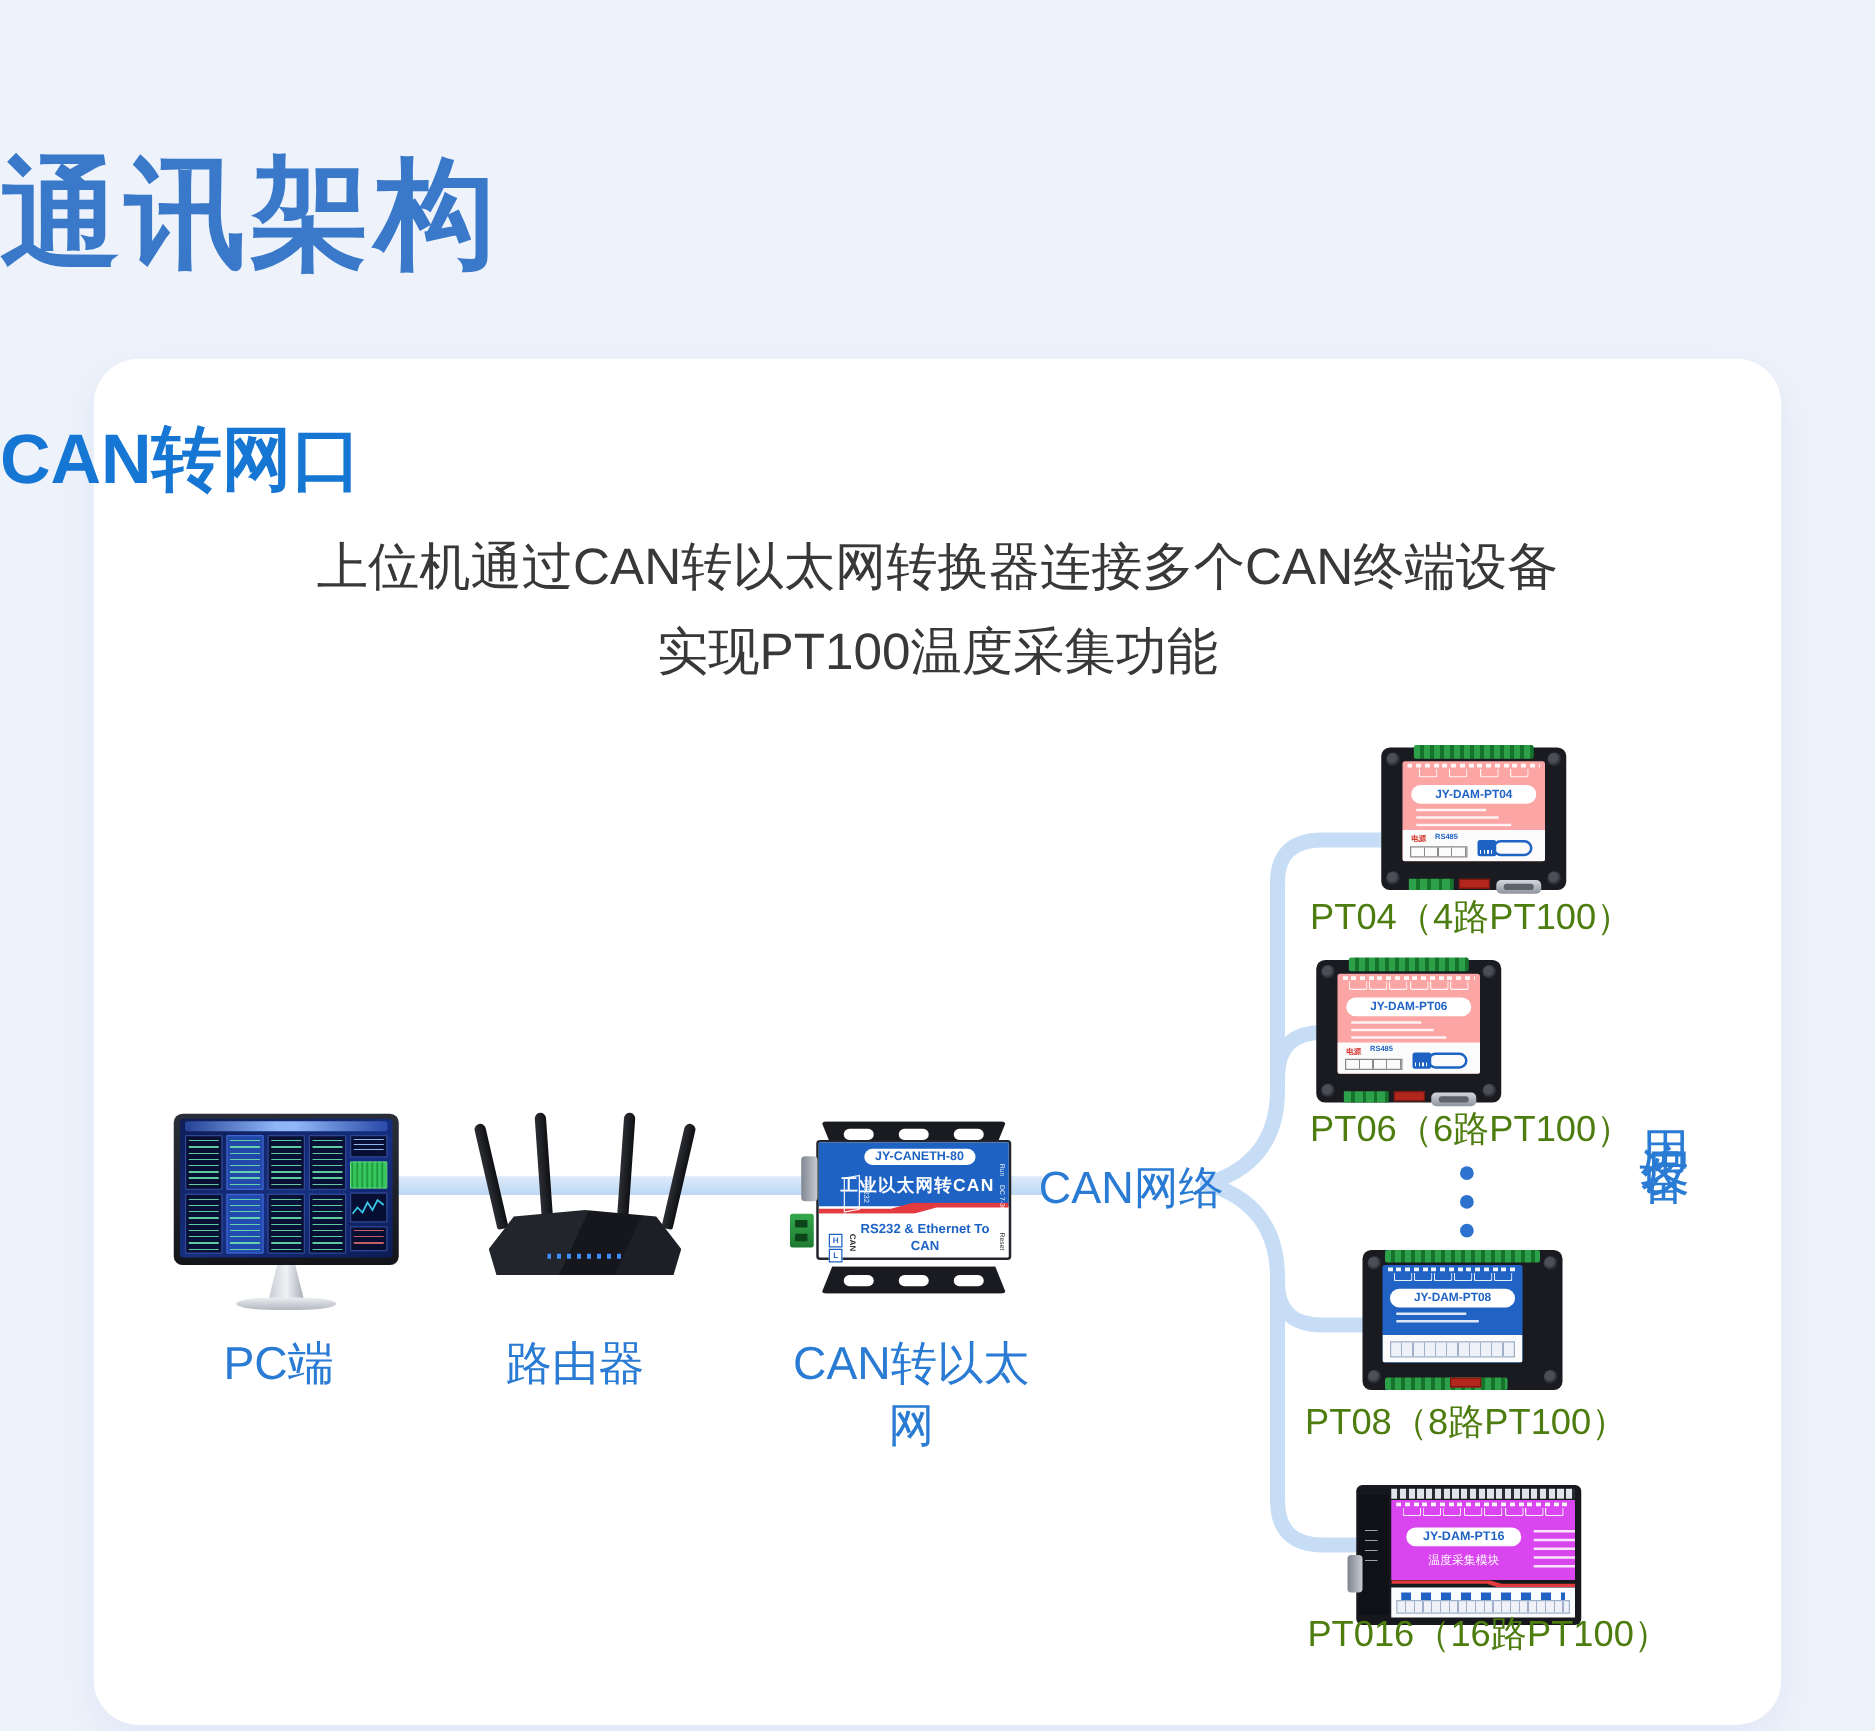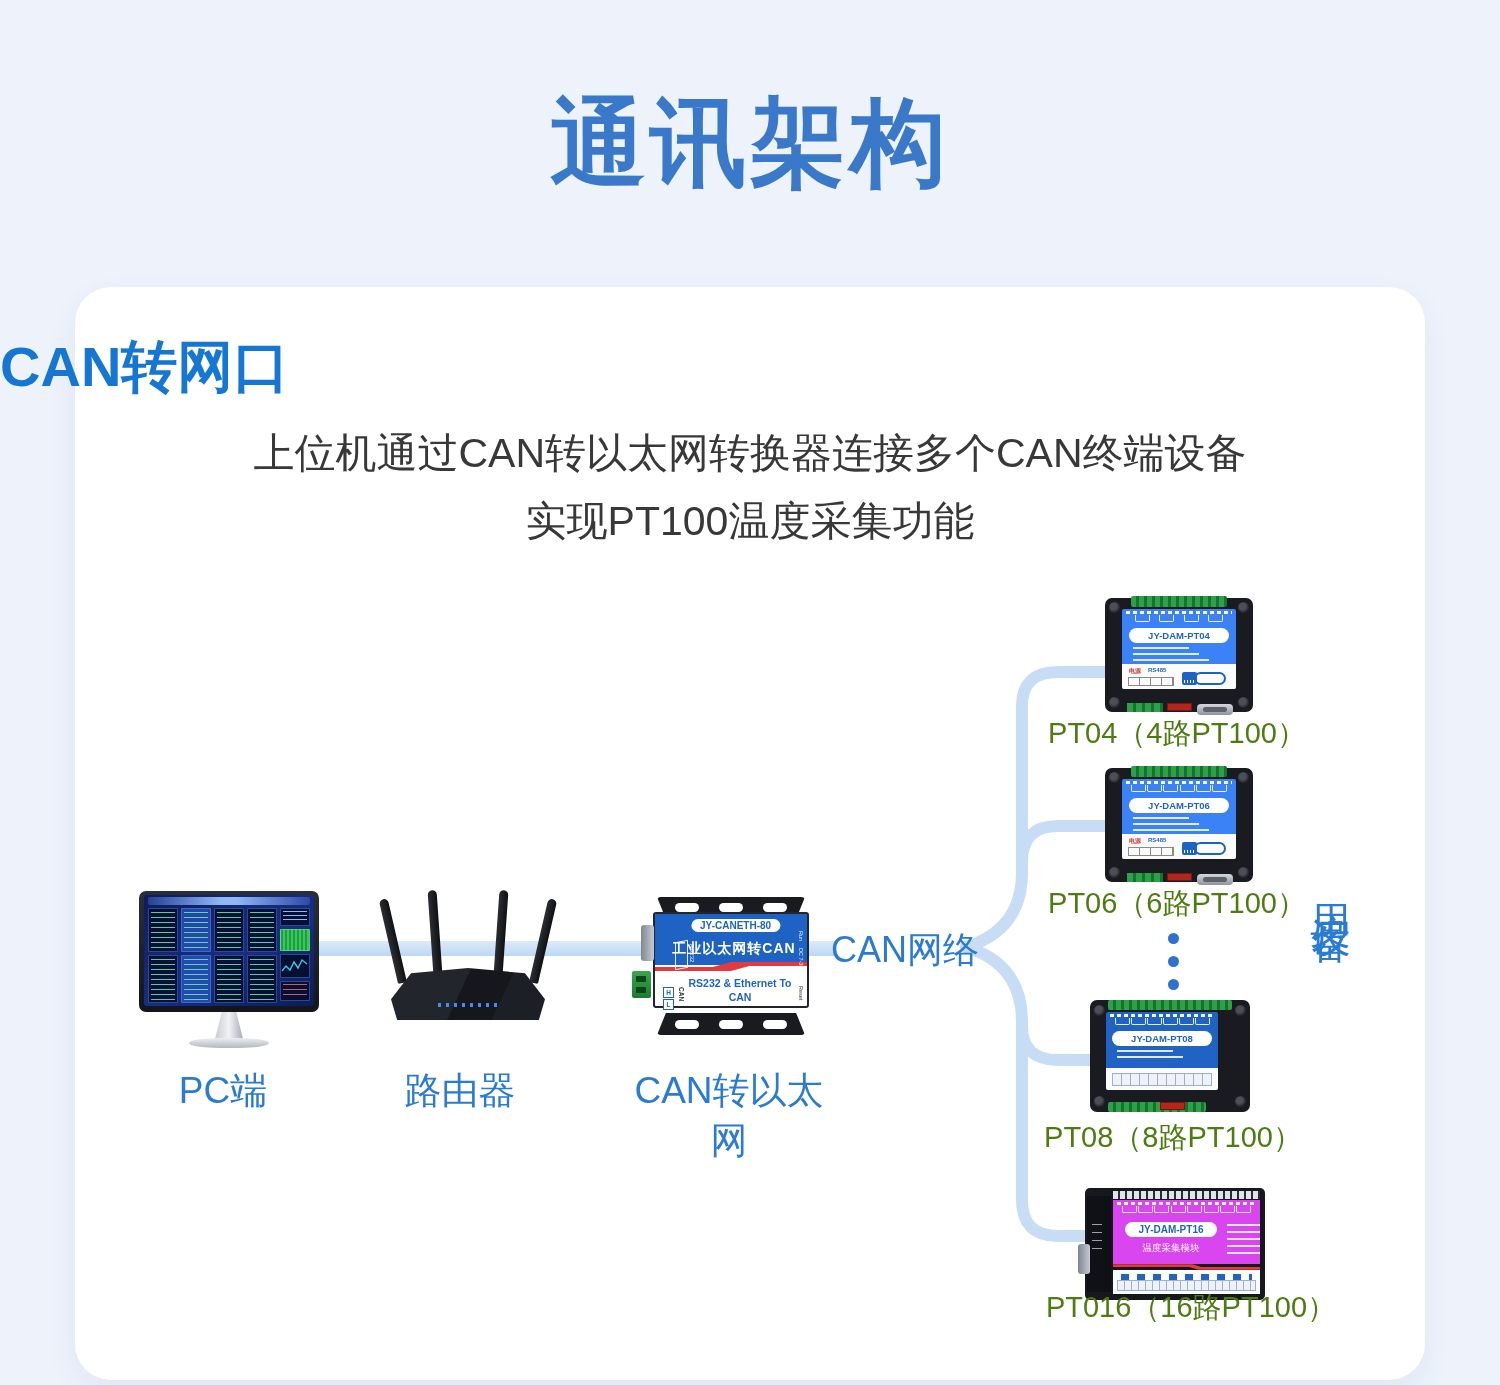--- a/index.html
+++ b/index.html
@@ -1,21 +1,21 @@
 <!DOCTYPE html>
 <html><head>
 <meta charset="utf-8">
 <style>
   html,body{margin:0;padding:0;background:#edf2fb;}
   *{box-sizing:border-box;}
   .stage{position:relative;width:1500px;height:1385px;background:#edf2fb;overflow:hidden;
          font-family:"Liberation Sans",sans-serif;}
 
   
-  .main-title{position:absolute;left:0;top:80px;width:100%;text-align:center;
+  .main-title{position:absolute;left:0;top:108px;width:100%;
               font-size:96px;font-weight:900;color:#3a79c9;letter-spacing:4px;}
 
   
   .card{position:absolute;left:75px;top:287px;width:1350px;height:1093px;background:#ffffff;
         border-radius:36px;box-shadow:0 12px 30px rgba(70,100,170,.07);}
   .card-heading{position:absolute;left:0;top:330px;width:100%;text-align:left;
                 font-size:56px;font-weight:800;color:#1576d4;}
   .card-desc{position:absolute;left:0;width:100%;text-align:center;font-size:41px;color:#383838;}
   .desc1{top:426px;} .desc2{top:494px;}
 
@@ -115,21 +115,21 @@
   .cnet{position:absolute;left:831px;top:926px;font-size:36px;color:#2a7bd3;z-index:2;}
 
   
   .ptm{position:absolute;width:148px;height:126px;z-index:2;}
   .ptm .pbody{position:absolute;left:0;top:3px;width:148px;height:114px;background:#1a1b21;border-radius:7px;}
   .ptm .screw{position:absolute;width:11px;height:11px;border-radius:50%;
           background:radial-gradient(circle at 42% 40%,#4c4e58 0 35%,#202127 72%);}
   .ptm .s1{left:4px;top:4px;}.ptm .s2{right:4px;top:4px;}.ptm .s3{left:4px;bottom:4px;}.ptm .s4{right:4px;bottom:4px;}
   .gstrip{position:absolute;left:26px;right:26px;top:-2px;height:11px;border-radius:2px;
           background:repeating-linear-gradient(90deg,#2da14a 0 5px,#15732b 5px 8px);}
-  .ptm .face{position:absolute;left:17px;right:17px;top:11px;bottom:23px;background:#3b82f6;border-radius:2px;overflow:hidden;}
+  .ptm .face{position:absolute;left:17px;right:17px;top:11px;bottom:23px;background:#fca5a5;border-radius:2px;overflow:hidden;}
   .tdash{height:3px;margin:2px 4px 1px;background:repeating-linear-gradient(90deg,rgba(255,255,255,.95) 0 4px,transparent 4px 7px);}
   .chrow{display:flex;justify-content:space-around;padding:0 8px;height:9px;}
   .chrow .ch{width:15px;height:7px;border:1px solid rgba(255,255,255,.9);border-top:none;border-radius:0 0 2px 2px;}
   .mlabel{margin:4px auto 0;width:100px;height:15px;line-height:15px;background:#fff;border-radius:8px;
           color:#1f63c4;font-weight:bold;font-size:9.5px;text-align:center;}
   .sp{height:2px;margin:4px 0 0 11px;background:rgba(255,255,255,.85);}
   .sp1{width:56px;} .sp2{width:66px;} .sp3{width:76px;}
   .ws{position:absolute;left:0;right:0;bottom:0;height:25px;background:#fbfbfc;}
   .ws .pw{position:absolute;left:7px;top:3px;font-size:6px;font-weight:bold;color:#d2372f;}
   .ws .r485{position:absolute;left:26px;top:3px;font-size:6px;font-weight:bold;color:#1e63c3;}
@@ -329,21 +329,21 @@
           <span class="d9o"></span>
         </div>
       </div>
       <div class="botg"></div>
       <div class="botr"></div>
       <div class="botd9"></div>
     </div>
   </div>
   <div class="cap cap04">PT04（4路PT100）</div>
 
-  <div class="ptm" style="left:1105px;top:765px;text-decoration:underline;">
+  <div class="ptm" style="left:1053px;top:765px;text-decoration:underline;">
     <div class="pbody">
       <div class="gstrip"></div>
       <div class="screw s1"></div>
         <div class="screw s2"></div>
         <div class="screw s3"></div>
         <div class="screw s4"></div>
       <div class="face">
         <div class="tdash"></div>
         <div class="chrow">
           <span class="ch"></span>

